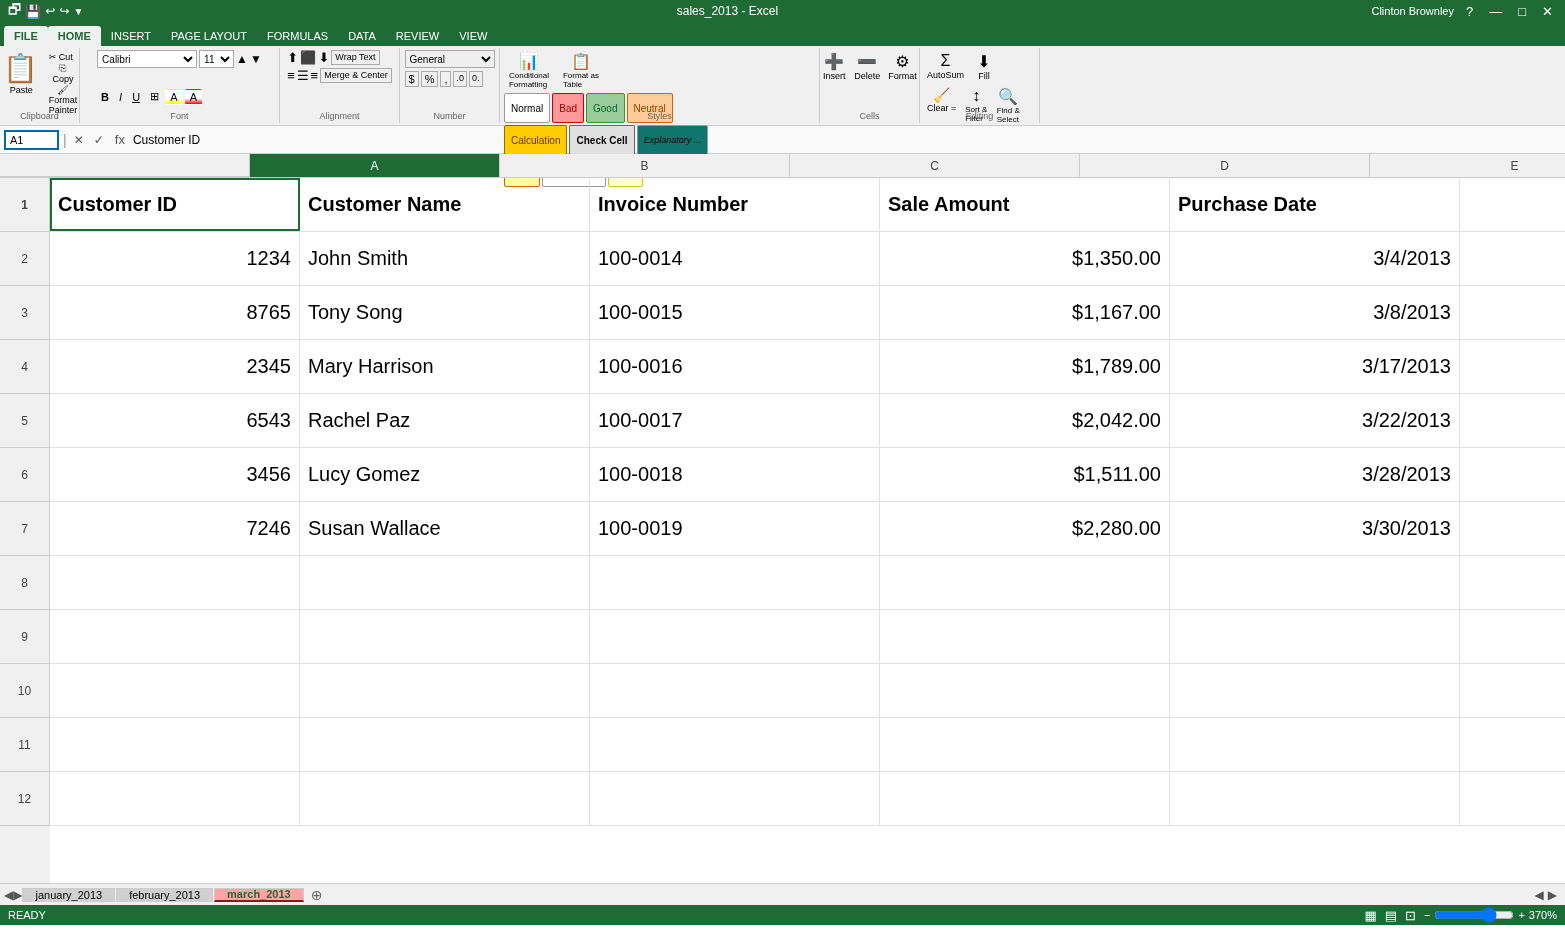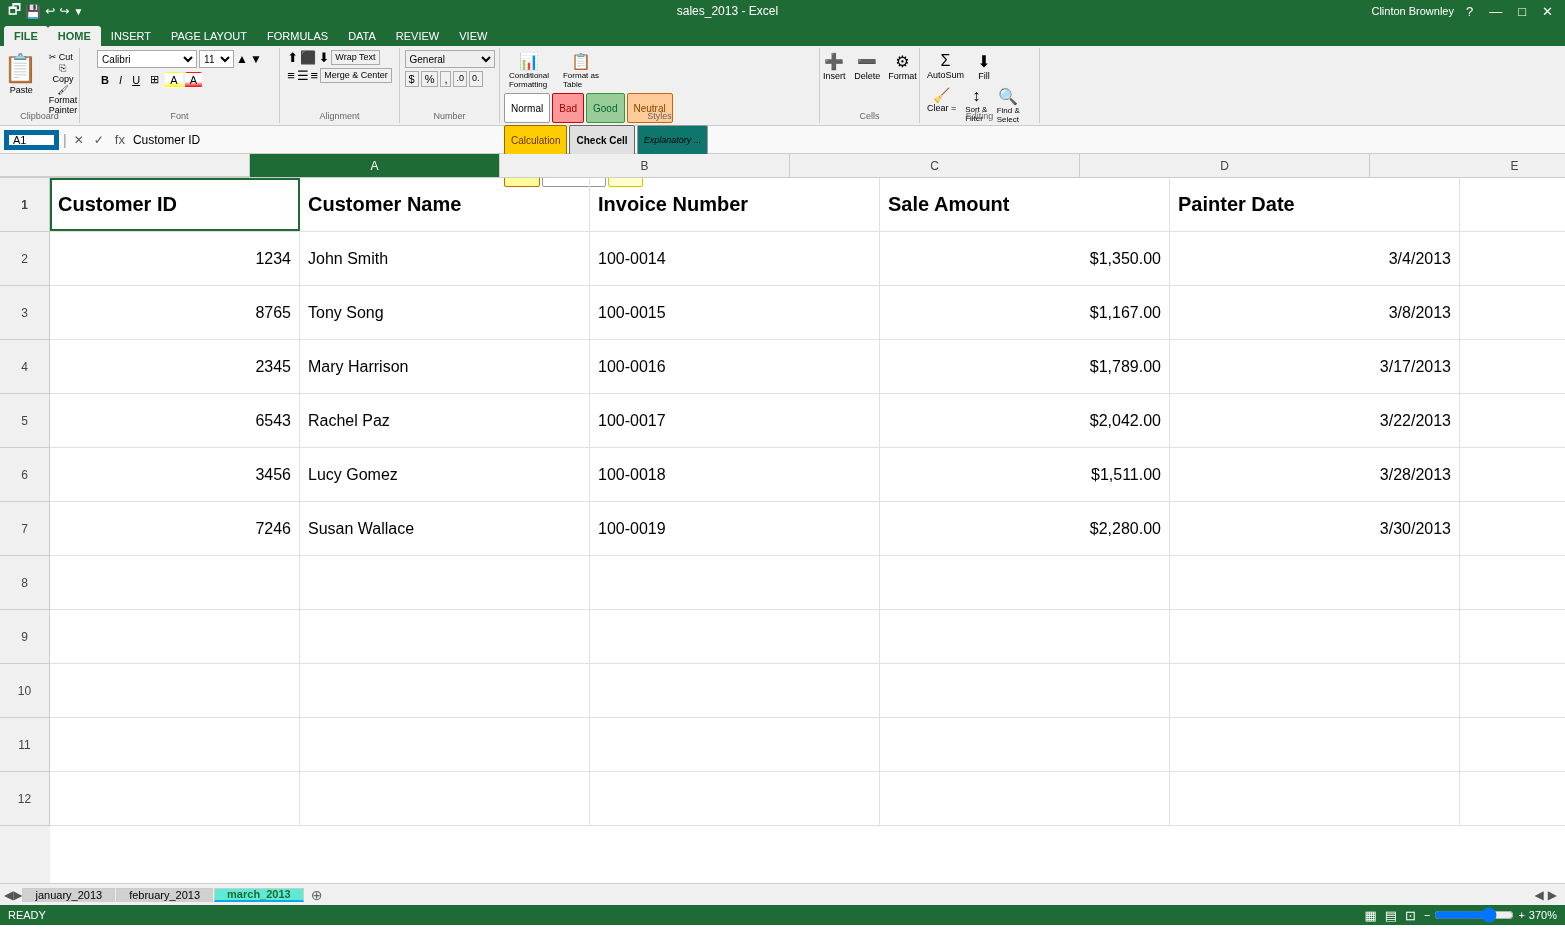--- a/index.html
+++ b/index.html
@@ -189,21 +189,21 @@
       border-bottom: 1px solid #ccc;
       height: 28px;
       display: flex;
       align-items: center;
       padding: 0 4px;
       gap: 4px;
     }
     #cell-ref {
       width: 55px;
       height: 20px;
-      border: 5px solid #0369a1;
+      border: 2px solid #0369a1;
       font-size: 11px;
       padding: 3px 4px;
       background: white;
     }
     .formula-bar-divider { color: #999; font-size: 14px; }
     .formula-bar-btn { font-size: 12px; cursor: pointer; padding: 0 3px; color: #555; }
     .formula-bar-fx { color: #555; padding: 0 4px; font-size: 13px; }
     #formula-input {
       flex: 1;
       height: 20px;
@@ -288,21 +288,21 @@
     .grid-row {
       display: flex;
       height: 54px;
       border-bottom: 1px solid #e0e0e0;
     }
     .grid-cell {
       border-right: 1px solid #e0e0e0;
       padding: 0 8px;
       display: flex;
       align-items: center;
-      font-size: 16px;
+      font-size: 20px;
       overflow: hidden;
       cursor: cell;
       white-space: nowrap;
     }
     .grid-cell.selected { outline: 2px solid #1f6b35; outline-offset: -2px; background: white; }
     .grid-cell.header-row-cell { font-size: 20px; font-weight: bold; }
     .grid-cell.num { justify-content: flex-end; }
     .grid-cell.col-a { width: 250px; min-width: 250px; }
     .grid-cell.col-b { width: 290px; min-width: 290px; }
     .grid-cell.col-c { width: 290px; min-width: 290px; }
@@ -331,24 +331,24 @@
       cursor: pointer;
       border: 1px solid #ccc;
       border-bottom: none;
       background: #d0d0d0;
       margin-right: 1px;
       height: 14px;
       display: flex;
       align-items: center;
     }
     .sheet-tab.active {
-      background: #5eead4;
+      background: #fca5a5;
       color: #1f6b35;
       font-weight: bold;
-      border-bottom: 2px solid #0ea5e9;
+      border-bottom: 2px solid #7f1d1d;
     }
     .add-sheet-btn {
       padding: 2px 6px;
       font-size: 14px;
       cursor: pointer;
       color: #666;
     }
     #sheet-tabs-right {
       margin-left: auto;
       display: flex;
@@ -419,21 +419,21 @@
       <div class="clipboard-sub-btns">
         <div class="sub-btn">✂ Cut</div>
         <div class="sub-btn">⎘ Copy</div>
         <div class="sub-btn">🖌 Format Painter</div>
       </div>
     </div>
     <div class="ribbon-group-label">Clipboard</div>
   </div>
 
   <div class="ribbon-group" id="font-group">
-    <div class="ribbon-group-content" style="flex-direction:column; gap:3px;">
+    <div class="ribbon-group-content" style="flex-direction:column; gap:20px;">
       <div class="font-row1">
         <select class="font-select">
           <option>Calibri</option>
         </select>
         <select class="font-size-select">
           <option>11</option>
         </select>
         <span style="font-size:12px; cursor:pointer;">▲</span>
         <span style="font-size:12px; cursor:pointer;">▼</span>
       </div>
@@ -592,21 +592,21 @@
         <div class="row-header">12</div>
       </div>
 
       <div id="grid-body">
 
         <div class="grid-row">
           <div class="grid-cell col-a selected header-row-cell">Customer ID</div>
           <div class="grid-cell col-b header-row-cell">Customer Name</div>
           <div class="grid-cell col-c header-row-cell">Invoice Number</div>
           <div class="grid-cell col-d header-row-cell">Sale Amount</div>
-          <div class="grid-cell col-e header-row-cell">Painter Date</div>
+          <div class="grid-cell col-e header-row-cell">Purchase Date</div>
         </div>
 
         <div class="grid-row">
           <div class="grid-cell col-a num">1234</div>
           <div class="grid-cell col-b">John Smith</div>
           <div class="grid-cell col-c">100-0014</div>
           <div class="grid-cell col-d num">$1,350.00</div>
           <div class="grid-cell col-e num">3/4/2013</div>
         </div>
 

